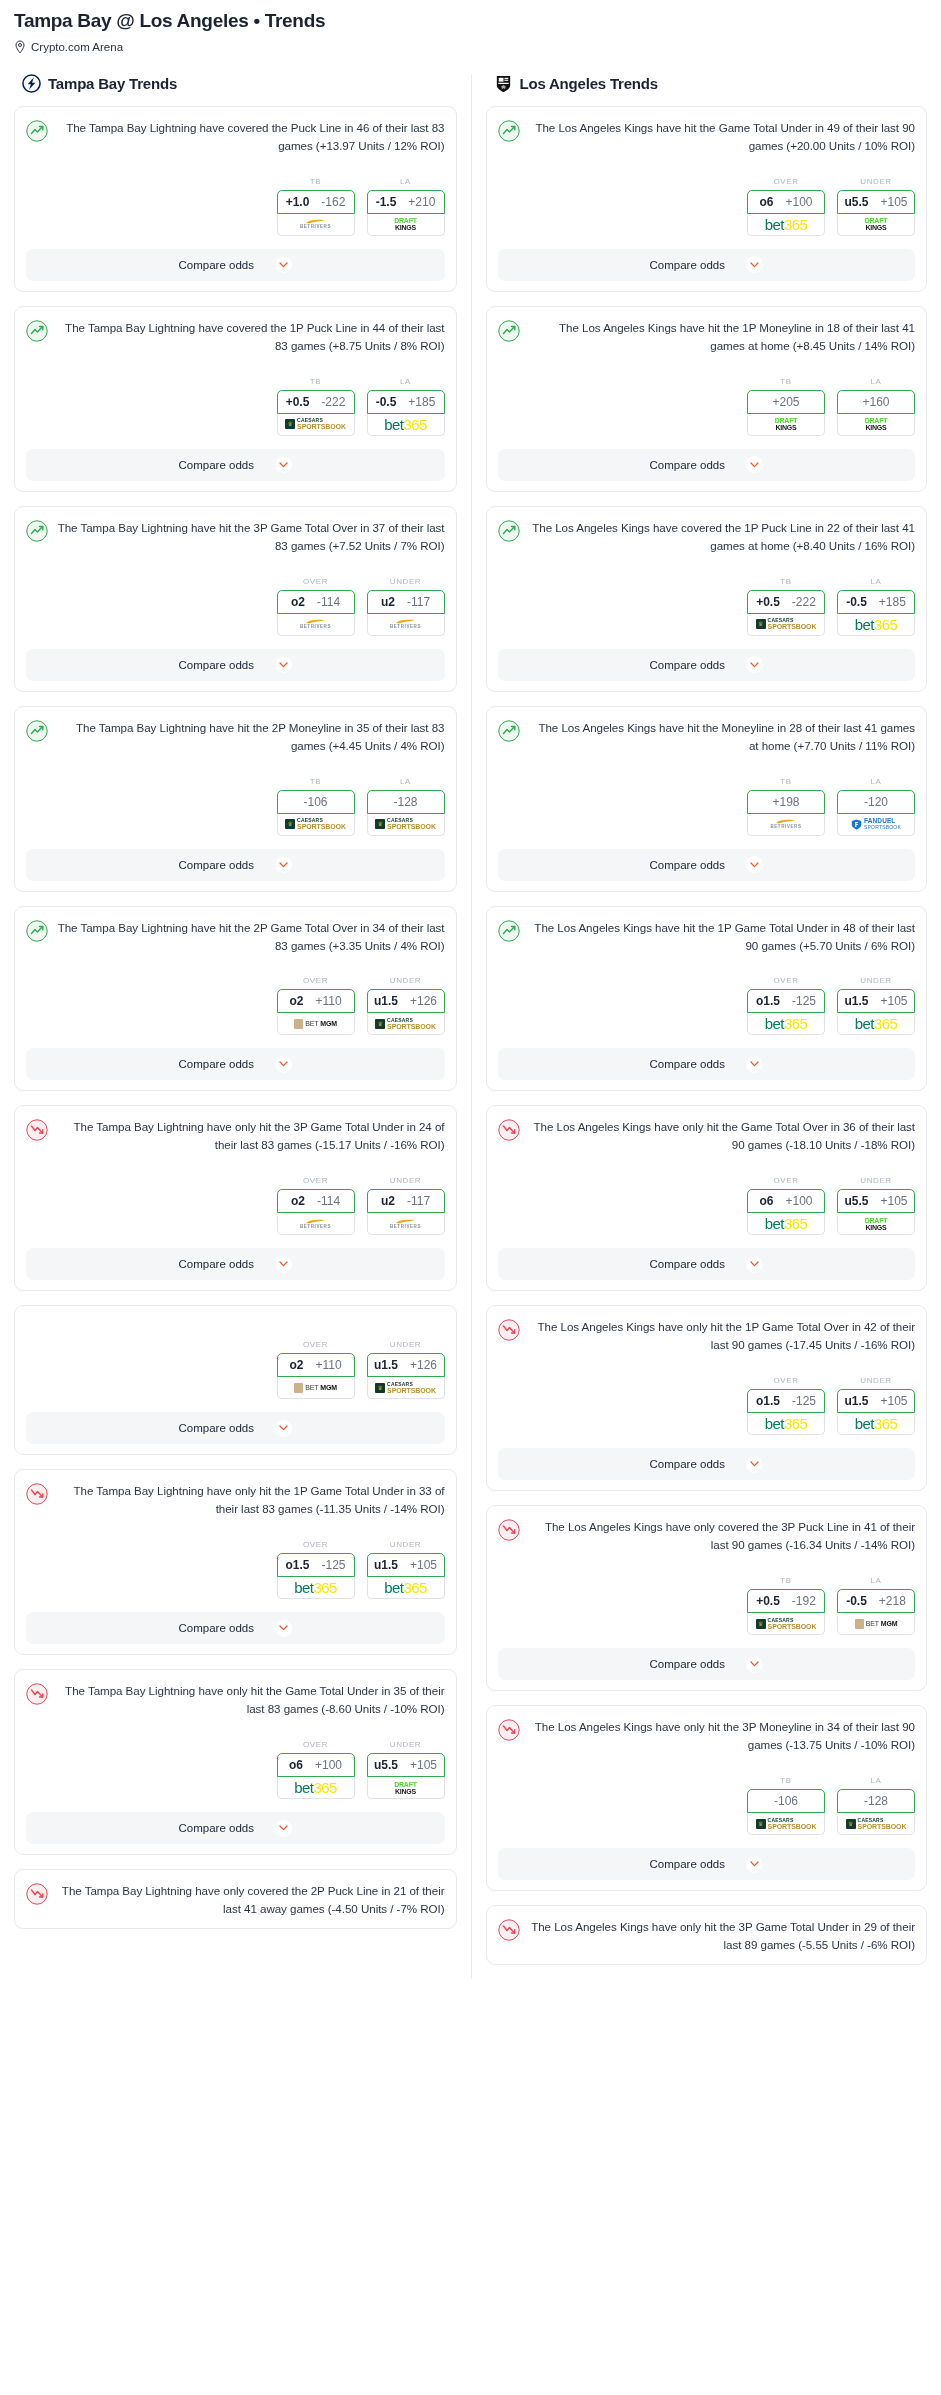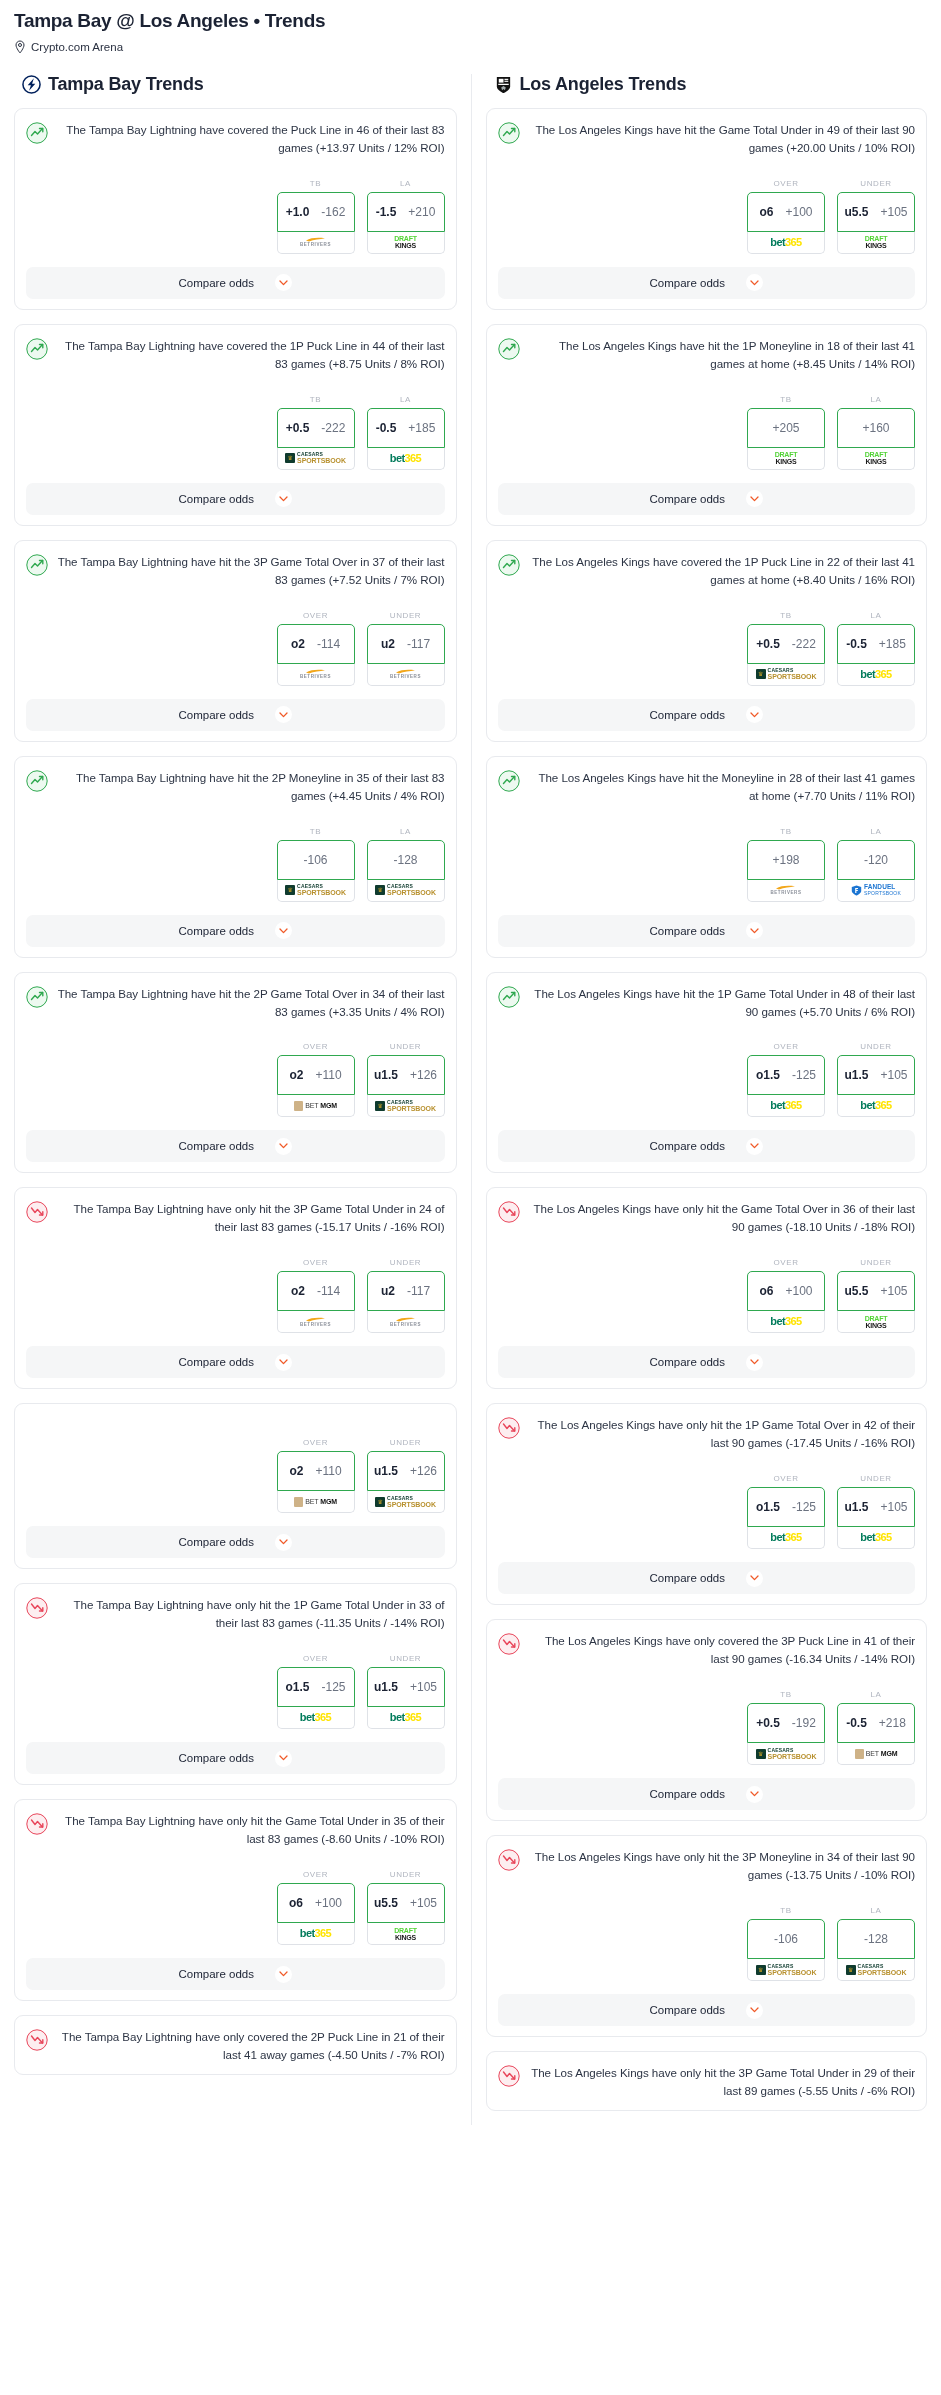--- a/index.html
+++ b/index.html
@@ -42,21 +42,21 @@
   .col.right { border-left: 1px solid #e9ebef; }
 
   .col-header {
     display: flex;
     align-items: center;
     gap: 7px;
     margin-bottom: 13px;
     padding-left: 8px;
   }
   .col-header-title {
-    font-size: 18px;
+    font-size: 15px;
     font-weight: bold;
     color: #1b2233;
     letter-spacing: -0.2px;
   }
 
   
   .team-logo { width: 19px; height: 19px; display:block; flex:0 0 auto;}
 
   
   .trend-card {
@@ -92,21 +92,21 @@
     text-align: center;
     font-size: 8px;
     color: #b0b5bf;
     letter-spacing: 0.6px;
     margin-bottom: 4px;
     text-transform: uppercase;
   }
   .odds-box {
     border: 1px solid #2fa84f;
     border-radius: 5px 5px 0 0;
-    height: 40px;
+    height: 24px;
     display: flex;
     align-items: center;
     justify-content: center;
     background: #fff;
     gap: 12px;
   }
   .odds-line { font-size: 12px; font-weight: bold; color: #1b2233; }
   .odds-price { font-size: 12px; color: #6b7280; }
   .book-box {
     border: 1px solid #dfe2e7;
@@ -115,21 +115,21 @@
     height: 22px;
     display: flex;
     align-items: center;
     justify-content: center;
     background: #fff;
     overflow: hidden;
   }
 
   
   .logo-bet365 {
-    font-size: 11px; font-weight: bold; letter-spacing: -0.6px; line-height:1;
+    font-size: 15px; font-weight: normal; letter-spacing: -0.6px; line-height:1;
   }
   .logo-bet365 .b1 { color: #027b5b; }
   .logo-bet365 .b2 { color: #ffe400; }
   .logo-dk { display:flex; flex-direction:column; align-items:center; line-height:1;}
   .logo-dk .dk1 { font-size:7px; font-weight:bold; color:#53d337; letter-spacing:-0.2px;}
   .logo-dk .dk2 { font-size:7px; font-weight:bold; color:#1a1a1a; letter-spacing:-0.2px;}
   .logo-caesars { display:flex; align-items:center; gap:2px; }
   .logo-caesars .crest {
     width:10px;height:10px;background:#0f3b2e;border-radius:1px;
     display:flex;align-items:center;justify-content:center;

